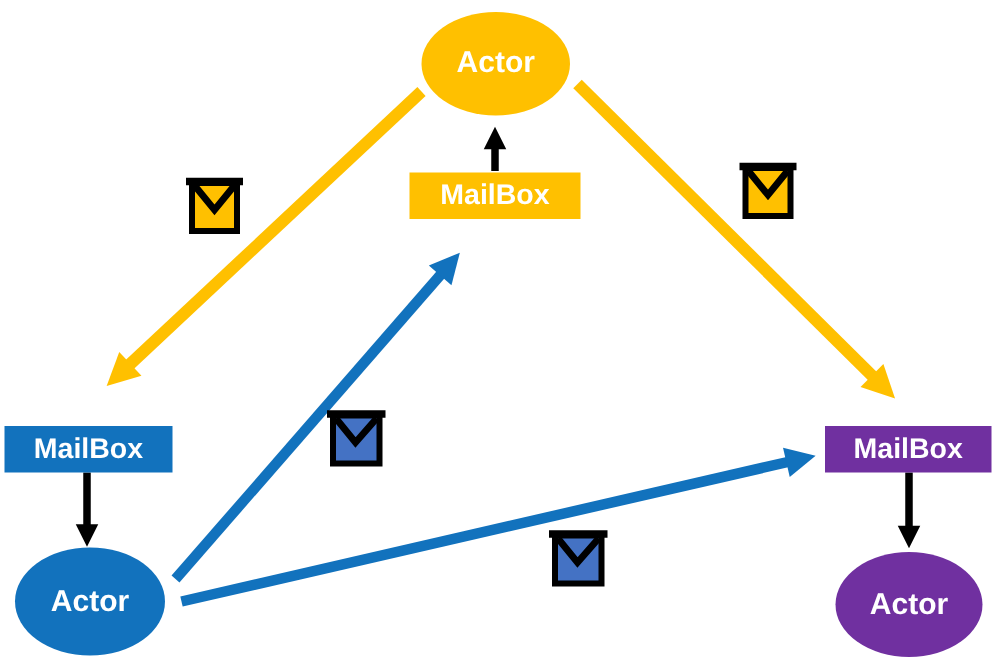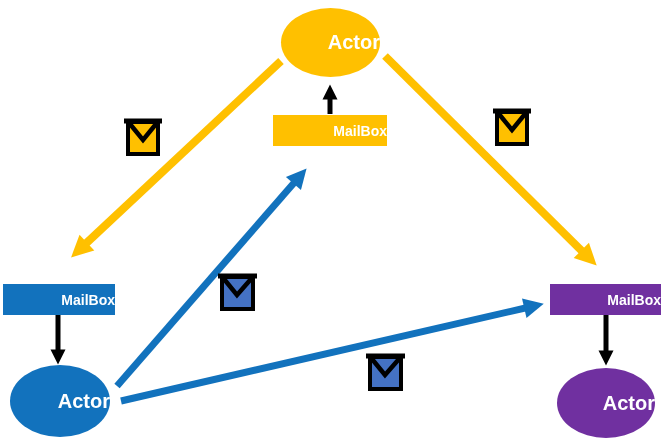--- a/index.html
+++ b/index.html
@@ -13,27 +13,27 @@
   }
   .canvas svg.layer {
     position: absolute;
     left: 0; top: 0;
     width: 666px; height: 443px;
   }
   .node {
     position: absolute;
     display: flex;
     align-items: center;
-    justify-content: flex-end;
+    justify-content: center;
     color: #ffffff;
     font-weight: 700;
     user-select: none;
   }
   .actor-ellipse { border-radius: 50%; font-size: 20px; }
-  .mailbox-rect  { font-size: 14px; }
+  .mailbox-rect  { font-size: 19px; }
 
   .node-top-actor     { left: 281px; top: 8px;   width: 99px;  height: 69px; }
   .node-top-mailbox   { left: 273px; top: 115px; width: 114px; height: 31px; }
   .node-left-mailbox  { left: 3px;   top: 284px; width: 112px; height: 31px; }
   .node-left-actor    { left: 10px;  top: 365px; width: 100px; height: 72px; }
   .node-right-mailbox { left: 550px; top: 284px; width: 111px; height: 31px; }
   .node-right-actor   { left: 557px; top: 368px; width: 98px;  height: 70px; }
 </style>
 </head>
 <body>

